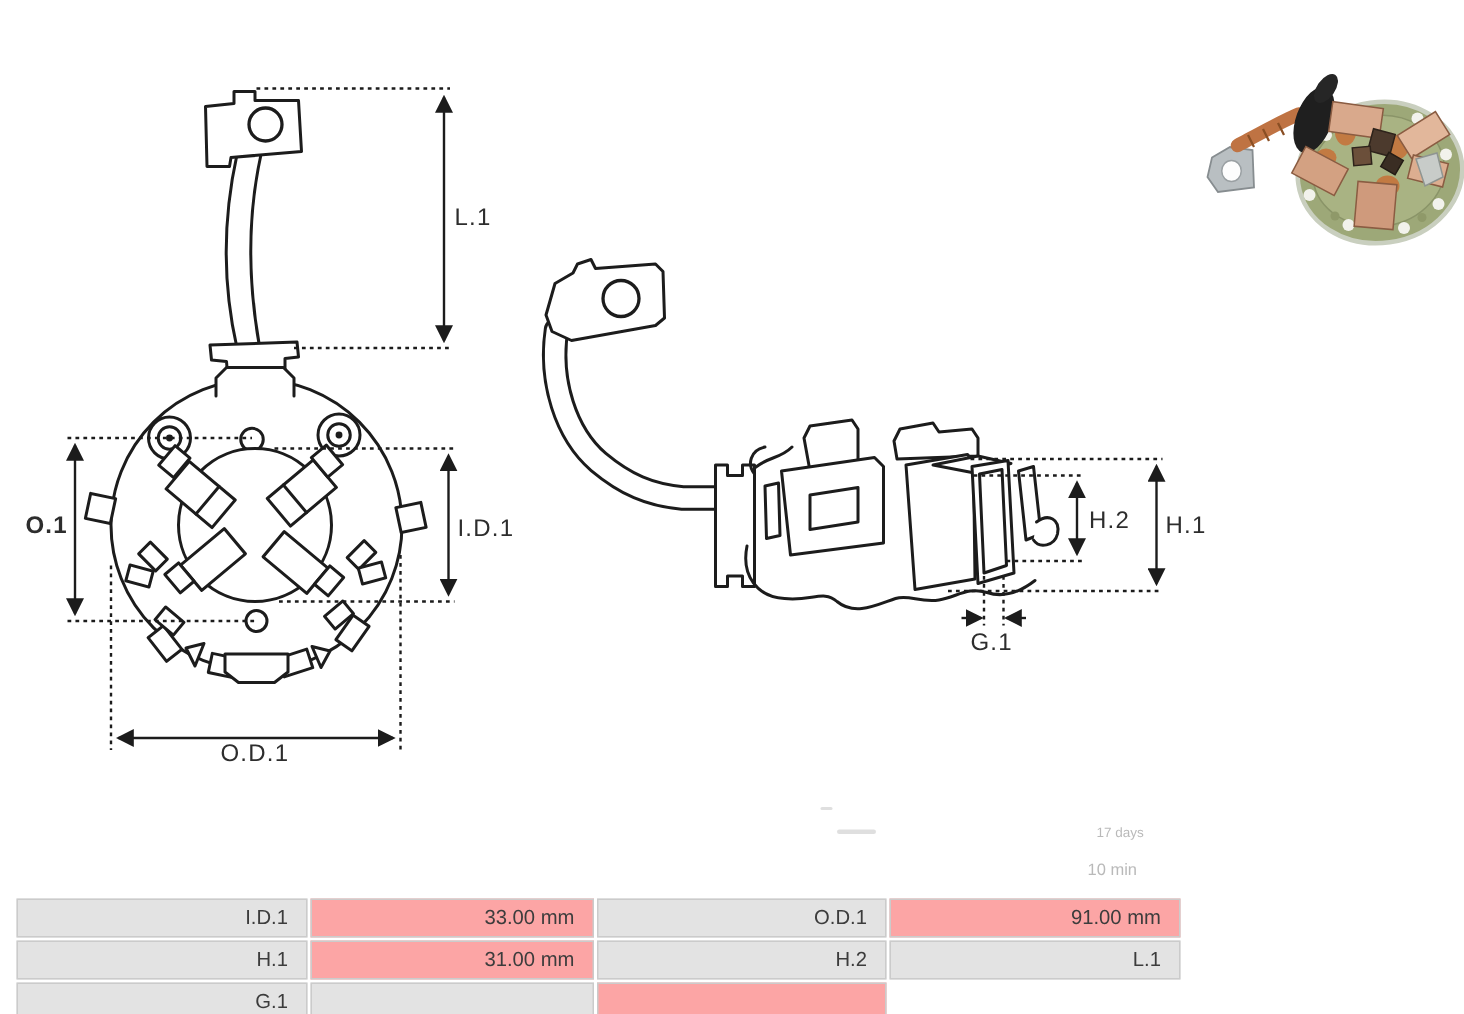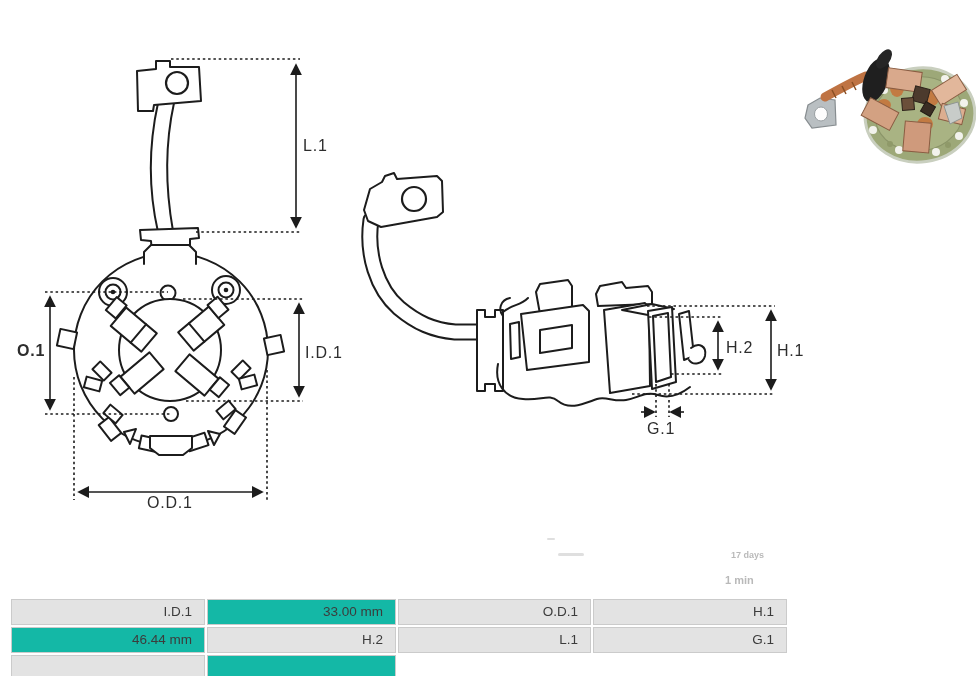--- a/index.html
+++ b/index.html
@@ -1,30 +1,30 @@
 <!DOCTYPE html>
 <html><head>
 <meta charset="utf-8">
 <style>
   html,body{margin:0;padding:0;background:#fff;}
   .page{position:relative;width:976px;height:676px;background:#ffffff;overflow:hidden;
         font-family:"Liberation Sans",sans-serif;margin-top:48px;}
   svg{position:absolute;left:0;top:0;}
   .lineart{stroke:#1c1c1c;fill:none;stroke-width:2;stroke-linejoin:round;stroke-linecap:round;}
   .dim-label{position:absolute;font-size:16px;color:#2d2d2d;letter-spacing:0.8px;white-space:nowrap;}
-  .ghost{position:absolute;color:#8f8f8f;opacity:0.62;filter:blur(0.3px);white-space:nowrap;font-weight:bold;}
+  .ghost{position:absolute;color:#8f8f8f;opacity:0.62;filter:blur(0.3px);white-space:nowrap;}
   .smudge{position:absolute;background:#bfbfbf;opacity:0.5;border-radius:2px;}
   
   .spec-table{position:absolute;left:11px;top:551px;display:grid;
               grid-template-columns:194px 189px 193px 194px;grid-auto-rows:26px;gap:2px;
               font-size:13.5px;color:#3c3c3c;}
   .spec-table .cell{box-sizing:border-box;border:1px solid #cbcbcb;line-height:24px;
                     text-align:right;padding-right:12px;overflow:hidden;}
   .cell-label{background:#e3e3e3;}
-  .cell-value{background:#14b8a6;}
+  .cell-value{background:#fca5a5;}
 </style>
 </head>
 <body>
 
 <div class="page">
 
   <svg width="976" height="555" viewBox="0 0 976 555">
     <defs>
       <marker id="arrow" viewBox="0 0 10 10" refX="8.5" refY="5" markerWidth="7.5" markerHeight="7.5" orient="auto-start-reverse">
         <path d="M0,0 L10,5 L0,10 Z" fill="#1c1c1c"></path>
@@ -207,31 +207,32 @@
       <rect x="-13" y="-15" width="26" height="30" fill="#cf9a7c" stroke="#8a5c42" transform="translate(917,89) rotate(5)"></rect>
       <rect x="-12" y="-8" width="24" height="16" fill="#dcae90" stroke="#8a5c42" transform="translate(952,66) rotate(14)"></rect>
       <rect x="-7.5" y="-7.5" width="15" height="15" fill="#4c3a2d" stroke="#2e231b" transform="translate(921,47) rotate(15)"></rect>
       <rect x="-6" y="-6" width="12" height="12" fill="#6b4f3a" stroke="#2e231b" transform="translate(908,56) rotate(-5)"></rect>
       <rect x="-5.5" y="-5.5" width="11" height="11" fill="#3a2d23" stroke="#241c15" transform="translate(928,61) rotate(30)"></rect>
       <path d="M944,58 L958,54 L962,70 L950,76 Z" fill="#c8ccc9" stroke="#8f9591"></path>
     </g>
   </svg>
 
   <div class="ghost" style="left:731px;top:502px;font-size:9px;">17 days</div>
-  <div class="ghost" style="left:725px;top:526px;font-size:11px;">1 min</div>
+  <div class="ghost" style="left:725px;top:526px;font-size:11px;">10 min</div>
   <div class="smudge" style="left:558px;top:505px;width:26px;height:3px;"></div>
   <div class="smudge" style="left:547px;top:490px;width:8px;height:2px;"></div>
 
   <div class="spec-table">
     <div class="cell cell-label">I.D.1</div>
     <div class="cell cell-value">33.00 mm</div>
     <div class="cell cell-label">O.D.1</div>
+    <div class="cell cell-value">91.00 mm</div>
 
     <div class="cell cell-label">H.1</div>
-    <div class="cell cell-value">46.44 mm</div>
+    <div class="cell cell-value">31.00 mm</div>
     <div class="cell cell-label">H.2</div>
 
     <div class="cell cell-label">L.1</div>
     <div class="cell cell-label">G.1</div>
 
     <div class="cell cell-label"></div>
     <div class="cell cell-value"></div>
   </div>
 
 </div>

